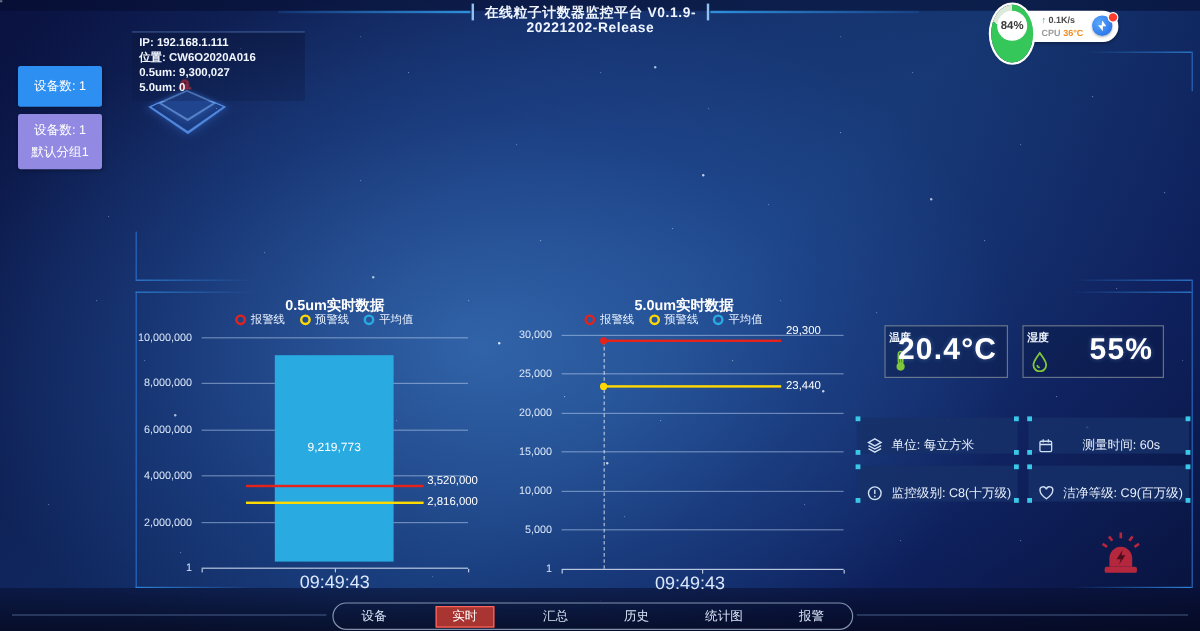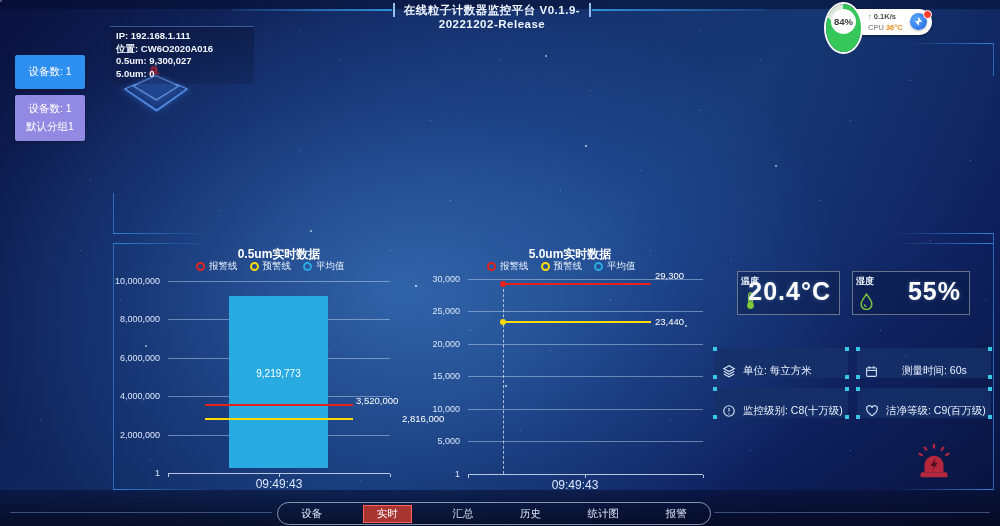--- a/index.html
+++ b/index.html
@@ -75,21 +75,21 @@
   .mini-siren{position:absolute;left:31px;top:4px;width:14px;height:14px;}
   
   .c-title{position:absolute;font-size:12px;font-weight:bold;color:#ffffff;text-align:center;z-index:3;}
   .legend{position:absolute;display:flex;gap:12px;align-items:center;z-index:3;font-size:9.5px;color:#eaf2ff;}
   .legend .item{display:flex;align-items:center;gap:4px;}
   .ring{width:5px;height:5px;border-radius:50%;border:2.5px solid #fff;}
   .gridline{position:absolute;height:1px;background:rgba(205,223,250,.45);z-index:2;}
   .axisline{position:absolute;height:1px;background:rgba(225,235,252,.8);z-index:2;}
   .tick{position:absolute;width:1px;height:3px;background:rgba(225,235,252,.8);z-index:2;}
   .ylab{position:absolute;width:58px;text-align:right;font-size:9px;color:#dbe7fa;z-index:3;}
-  .xlab{position:absolute;width:70px;text-align:center;font-size:12px;color:#dbe7fa;z-index:3;}
+  .xlab{position:absolute;width:70px;text-align:center;font-size:15px;color:#dbe7fa;z-index:3;}
   .bar{position:absolute;background:#29abe2;z-index:2;}
   .bar-label{position:absolute;text-align:center;font-size:10px;color:#fff;z-index:3;}
   .thline{position:absolute;height:2px;z-index:3;}
   .thline.alarm{background:#e5231b;}
   .thline.warn{background:#ffd900;}
   .lbl{position:absolute;font-size:9.5px;color:#fff;z-index:4;white-space:nowrap;}
   .dot{position:absolute;width:6px;height:6px;border-radius:50%;z-index:4;}
   .vdash{position:absolute;width:0;border-left:1px dashed rgba(235,243,255,.7);z-index:2;}
   
   .env{position:absolute;top:271px;height:42px;border:1px solid rgba(210,215,200,.45);
@@ -215,21 +215,21 @@
   <div class="axisline" style="left:168px;top:473px;width:222px;"></div>
   <div class="tick" style="left:168px;top:474px;"></div>
   <div class="tick" style="left:279px;top:474px;"></div>
   <div class="tick" style="left:390px;top:474px;"></div>
 
   <div class="bar" id="bar1" style="left: 229px; width: 99px; top: 295.98px; height: 172.02px;"></div>
   <div class="bar-label" style="left:229px;top:368px;width:99px;">9,219,773</div>
   <div class="thline alarm" id="alarm1" style="left: 205px; width: 148px; top: 404.416px;"></div>
   <div class="lbl" id="alarm1lbl" style="left: 356px; top: 395.416px;">3,520,000</div>
   <div class="thline warn" id="warn1" style="left: 205px; width: 148px; top: 417.933px;"></div>
-  <div class="lbl" id="warn1lbl" style="left: 356px; top: 412.933px; margin-left: 46px;">2,816,000</div>
+  <div class="lbl" id="warn1lbl" style="left: 356px; top: 412.933px;">2,816,000</div>
   <div class="xlab" style="left:244px;top:477px;">09:49:43</div>
 
   <div class="c-title" style="left:490px;top:246px;width:160px;">5.0um实时数据</div>
   <div class="legend" style="left:487px;top:260px;">
     <div class="item">
       <span class="ring" style="border-color:#e5231b;"></span>
       <span>报警线</span>
     </div>
     <div class="item">
       <span class="ring" style="border-color:#ffd900;"></span>

